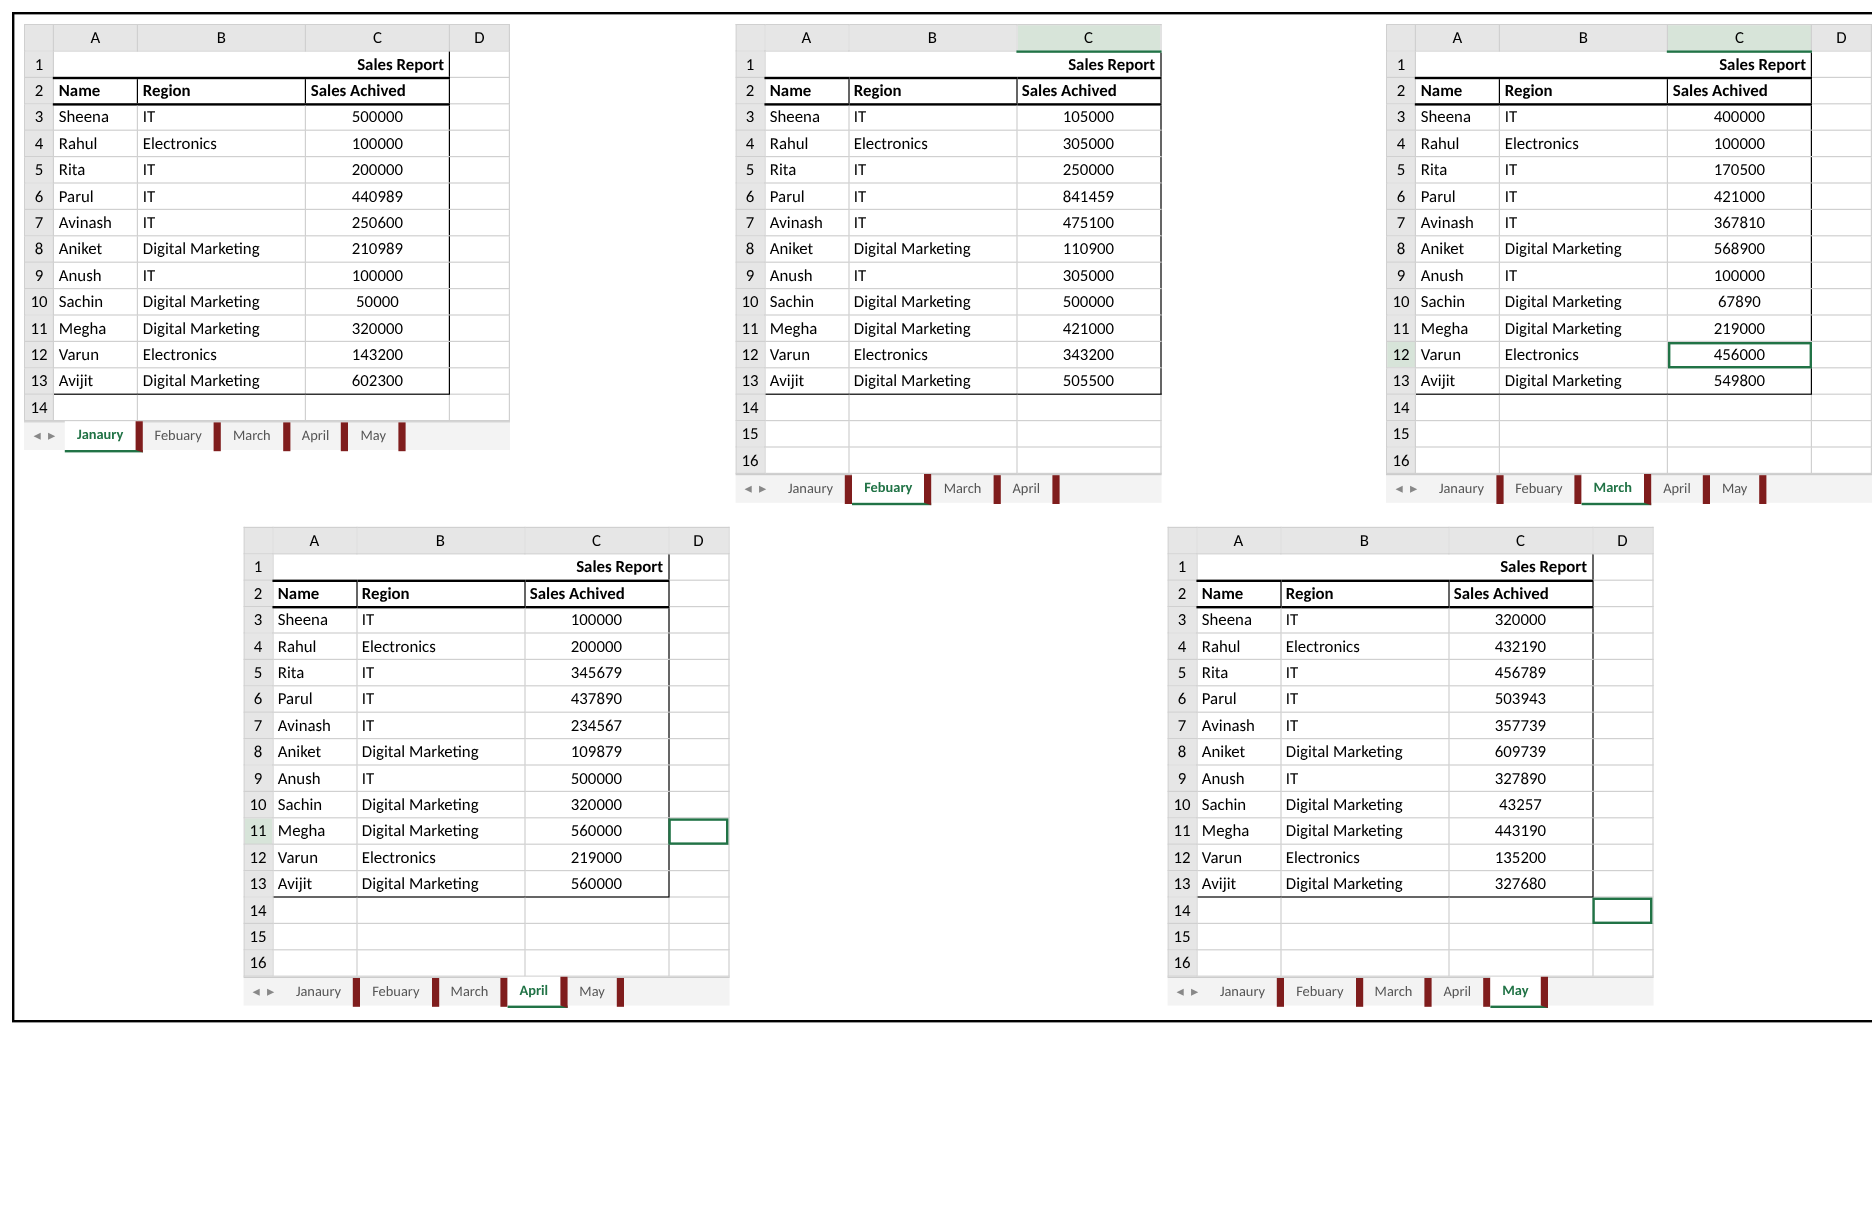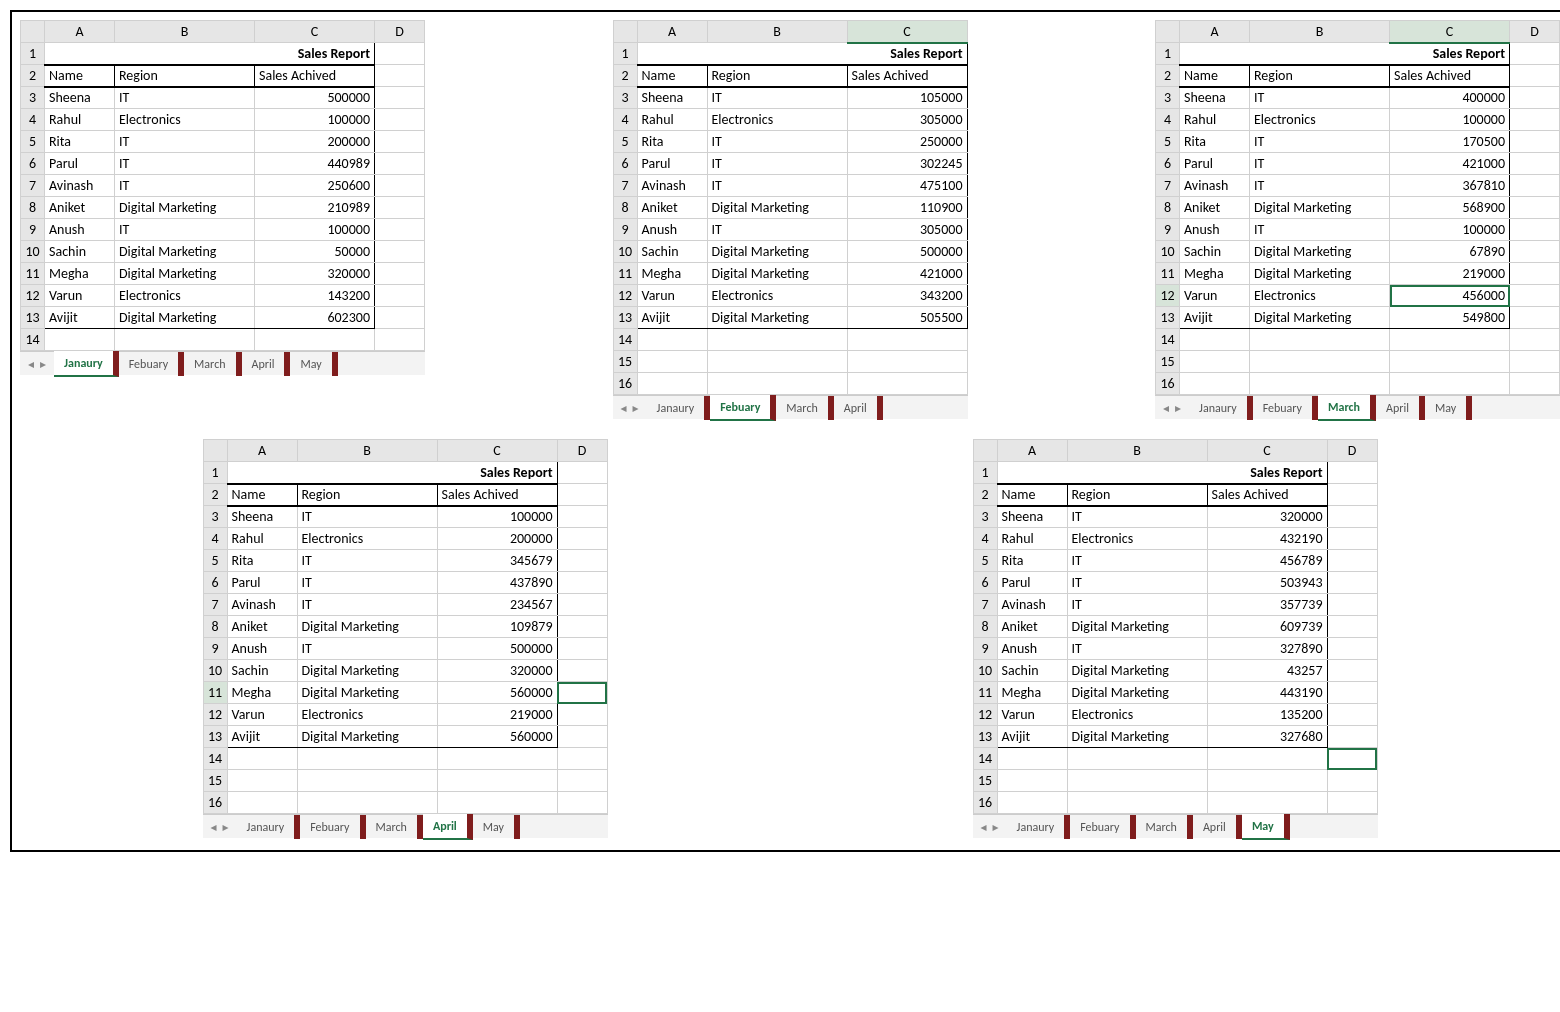--- a/index.html
+++ b/index.html
@@ -35,23 +35,23 @@
   }
   .corner { background: #e6e6e6; width:24px; }
   .colhdr { background: #e6e6e6; text-align:center; font-weight: normal; }
   .rowhdr { background: #e6e6e6; text-align:center; font-weight: normal; width:24px; }
   .title-cell {
     font-weight: bold;
     font-size: 20px;
     text-align: right;
     border: 1px solid #000 !important;
   }
-  .hdr { font-weight: normal; border: 1px solid #000 !important; border-top: 2px solid #000 !important; border-bottom: 2px solid #000 !important; }
+  .hdr { font-weight: bold; border: 1px solid #000 !important; border-top: 2px solid #000 !important; border-bottom: 2px solid #000 !important; }
   .data-l { border-left: 1px solid #000 !important; }
-  .data-r { border-right: 1px solid #000 !important; text-align: right; }
+  .data-r { border-right: 1px solid #000 !important; text-align: center; }
   .data-c { }
   .bot { border-bottom: 1px solid #000 !important; }
   .colC-sel { border-bottom: 2px solid #217346 !important; background:#d7e4d9;}
   .tabstrip {
     display: flex;
     align-items: center;
     background: #f3f3f3;
     border-top: 1px solid #ccc;
     height: 24px;
     font-size: 12px;
@@ -232,21 +232,21 @@
             <tr class="">
               <td class="rowhdr">5</td>
               <td class="data-l">Rita</td>
               <td class="data-c">IT</td>
               <td class="data-r">250000</td>
             </tr>
             <tr class="">
               <td class="rowhdr">6</td>
               <td class="data-l">Parul</td>
               <td class="data-c">IT</td>
-              <td class="data-r">302245</td>
+              <td class="data-r">841459</td>
             </tr>
             <tr class="">
               <td class="rowhdr">7</td>
               <td class="data-l">Avinash</td>
               <td class="data-c">IT</td>
               <td class="data-r">475100</td>
             </tr>
             <tr class="">
               <td class="rowhdr">8</td>
               <td class="data-l">Aniket</td>

